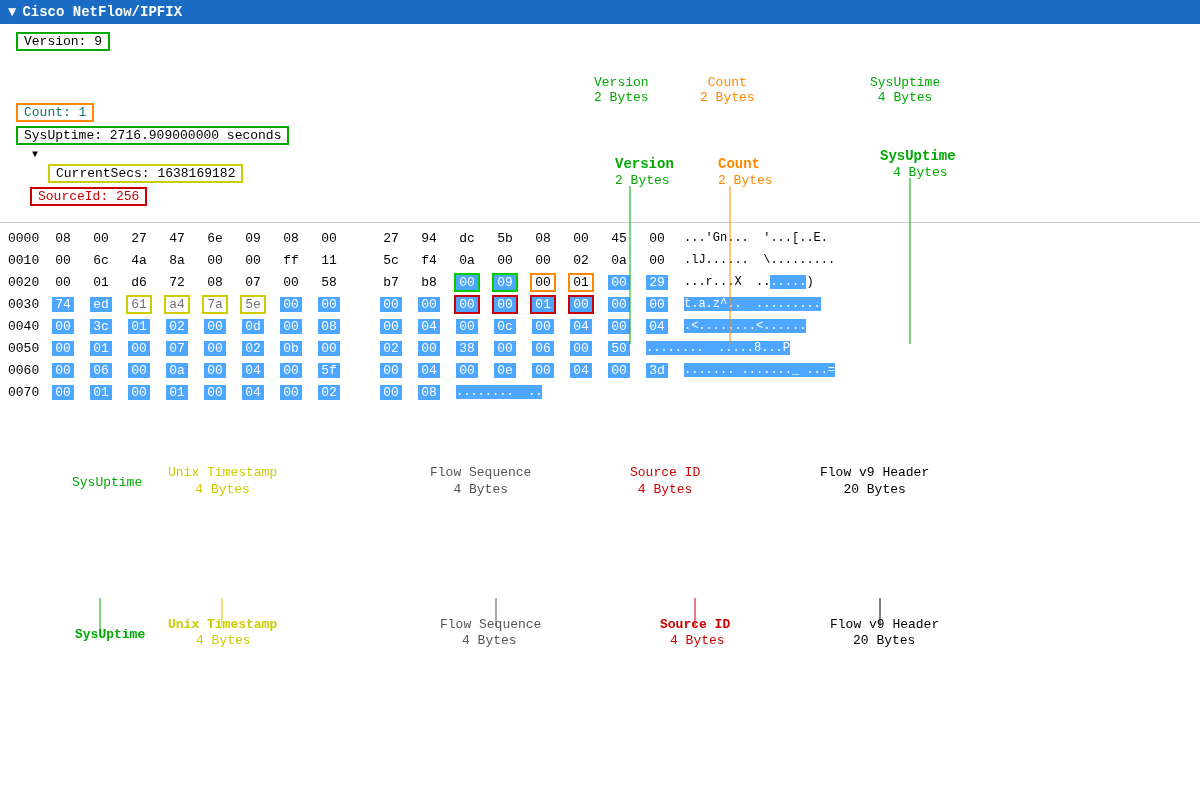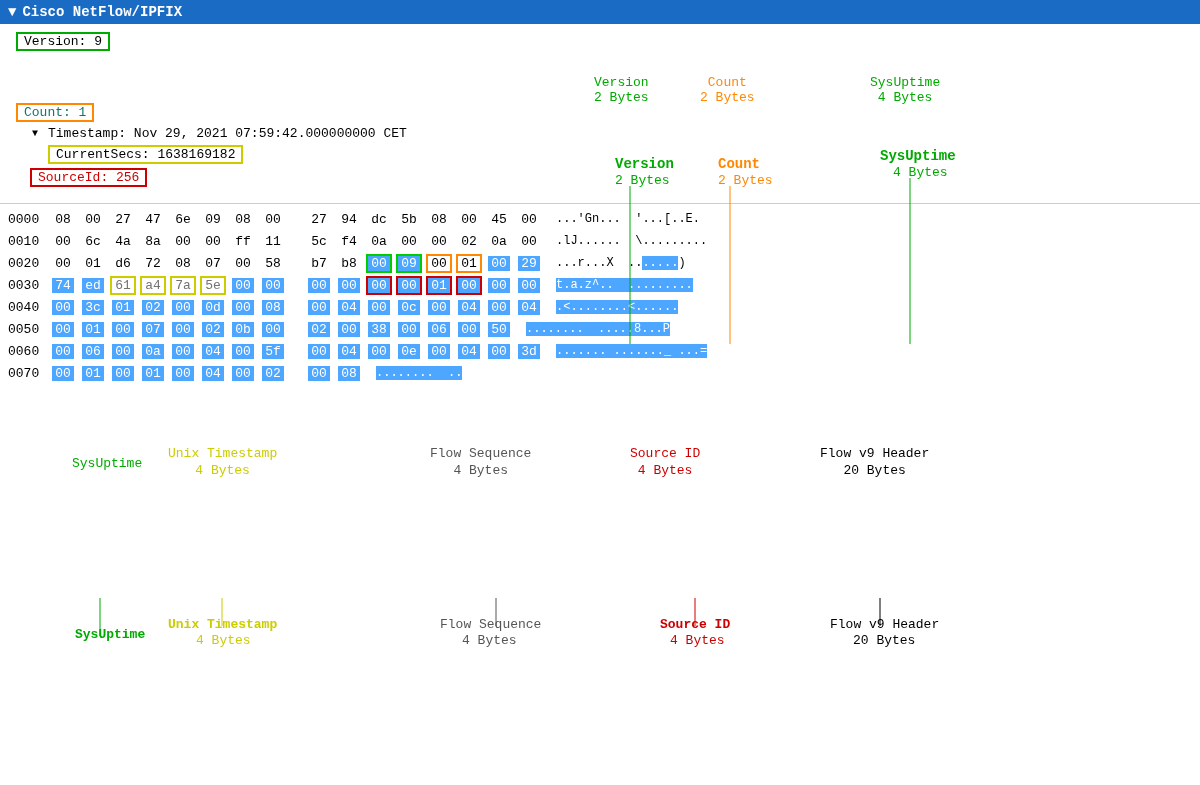--- a/index.html
+++ b/index.html
@@ -73,21 +73,21 @@
       padding: 0 8px;
     }
     .hex-offset {
       color: #000;
       width: 44px;
       font-size: 13px;
       font-family: 'Courier New', Courier, monospace;
     }
     .hex-bytes {
       display: flex;
-      gap: 8px;
+      gap: 16px;
       flex-wrap: nowrap;
       position: relative;
     }
     .hex-byte {
       width: 22px;
       text-align: center;
       font-size: 13px;
       font-family: 'Courier New', Courier, monospace;
       color: #000;
       background: transparent;
@@ -164,23 +164,25 @@
   <span>Cisco NetFlow/IPFIX</span>
 </div>
 
 <div class="fields-panel">
   <div class="field-row">
     <span class="field-box field-green">Version: 9</span>
   </div>
   <div class="field-row">
     <span class="field-box field-orange">Count: 1</span>
   </div>
+  <div class="field-row">
+    <span class="field-box field-green">SysUptime: 2716.909000000 seconds</span>
+  </div>
   <div class="field-row timestamp-row indent1">
     <span class="triangle-small">▼</span>
-    <span>Timestamp: Nov 29, 2021 07:59:42.000000000 CET</span>
   </div>
   <div class="field-row indent2">
     <span class="field-box field-yellow">CurrentSecs: 1638169182</span>
   </div>
   <div class="field-row">
     <span class="field-box field-red">SourceId: 256</span>
   </div>
 </div>
 
 <hr class="sep-line">

